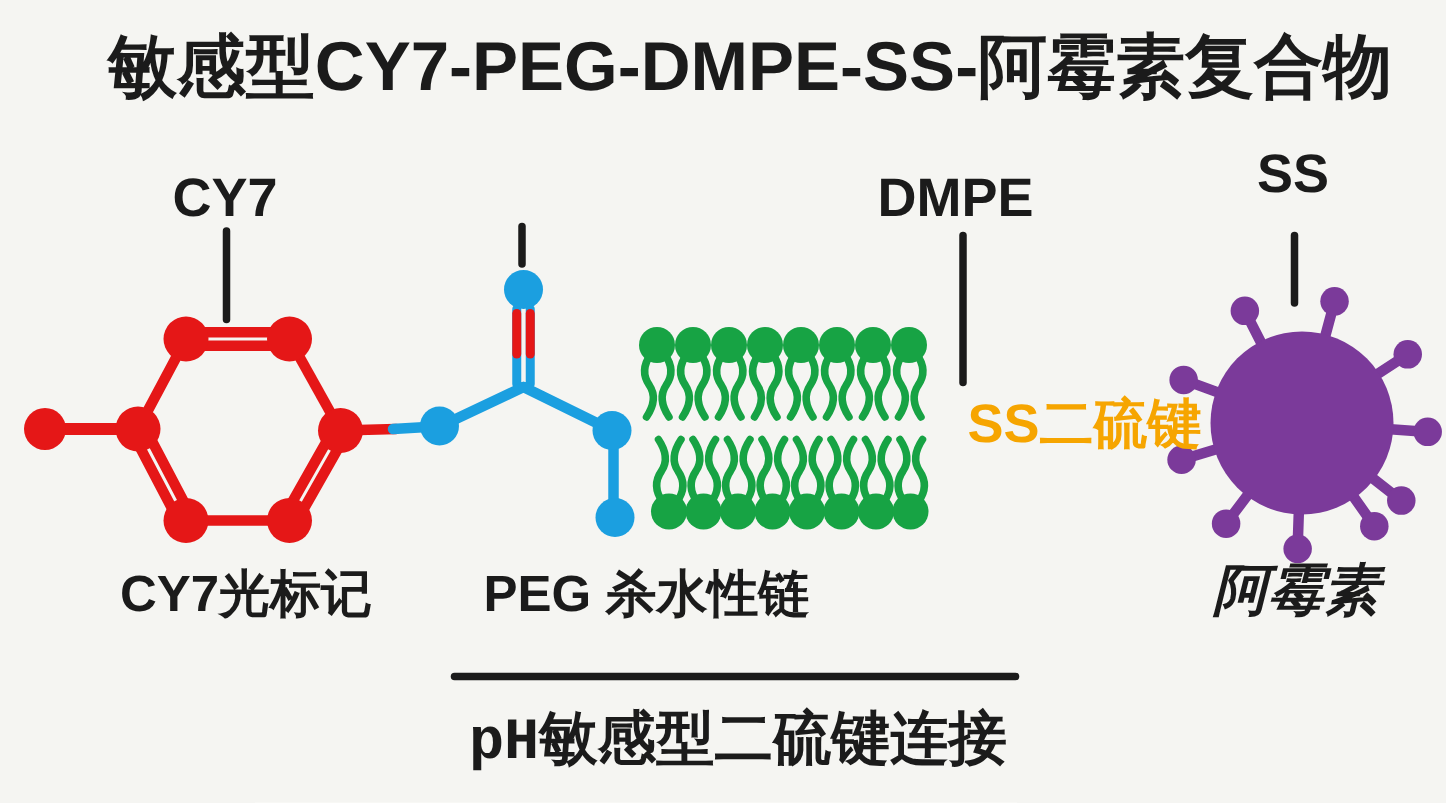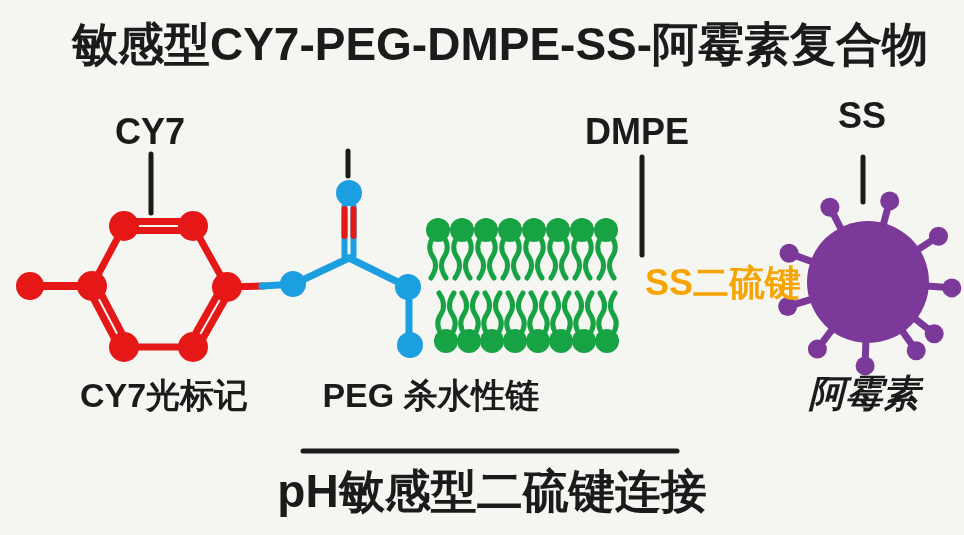--- a/index.html
+++ b/index.html
@@ -25,21 +25,21 @@
     font-weight:bold;
     white-space:nowrap;
     color:var(--text_black);
     letter-spacing:0px;
   }
   .title{font-size:46px;}
   .toplbl{font-size:36px;}
   .caption{font-size:34px;}
   .caption-lg{font-size:37px;font-style:italic;}
   .ssbond{font-size:36px;color:var(--ss_bond_orange);margin-left:21px;}
-  .footer{font-size:46px;}
+  .footer{font-size:39px;font-family:Liberation Mono, monospace;}
   svg{position:absolute;left:0;top:0;}
   .stroke-red{stroke:var(--cy7_red);fill:none;stroke-linecap:round;}
   .fill-red{fill:var(--cy7_red);}
   .stroke-blue{stroke:var(--peg_blue);fill:none;stroke-linecap:round;}
   .fill-blue{fill:var(--peg_blue);}
   .stroke-green{stroke:var(--dmpe_green);fill:none;stroke-linecap:round;}
   .fill-green{fill:var(--dmpe_green);}
   .stroke-purple{stroke:var(--dox_purple);fill:none;stroke-linecap:round;}
   .fill-purple{fill:var(--dox_purple);}
   .stroke-black{stroke:var(--text_black);fill:none;stroke-linecap:round;}

